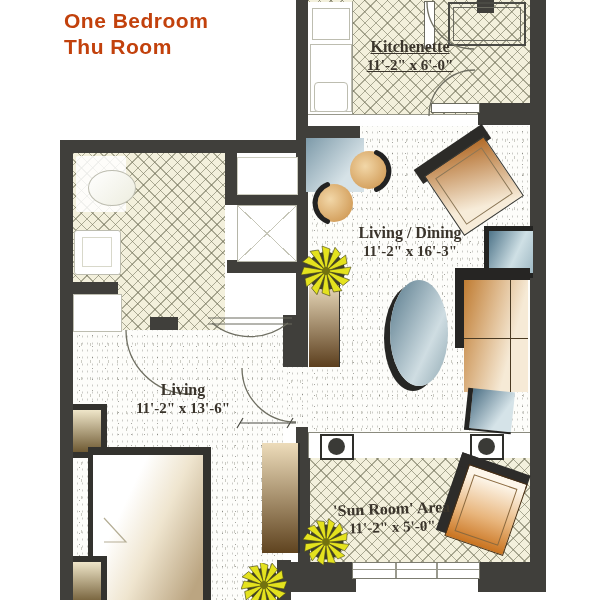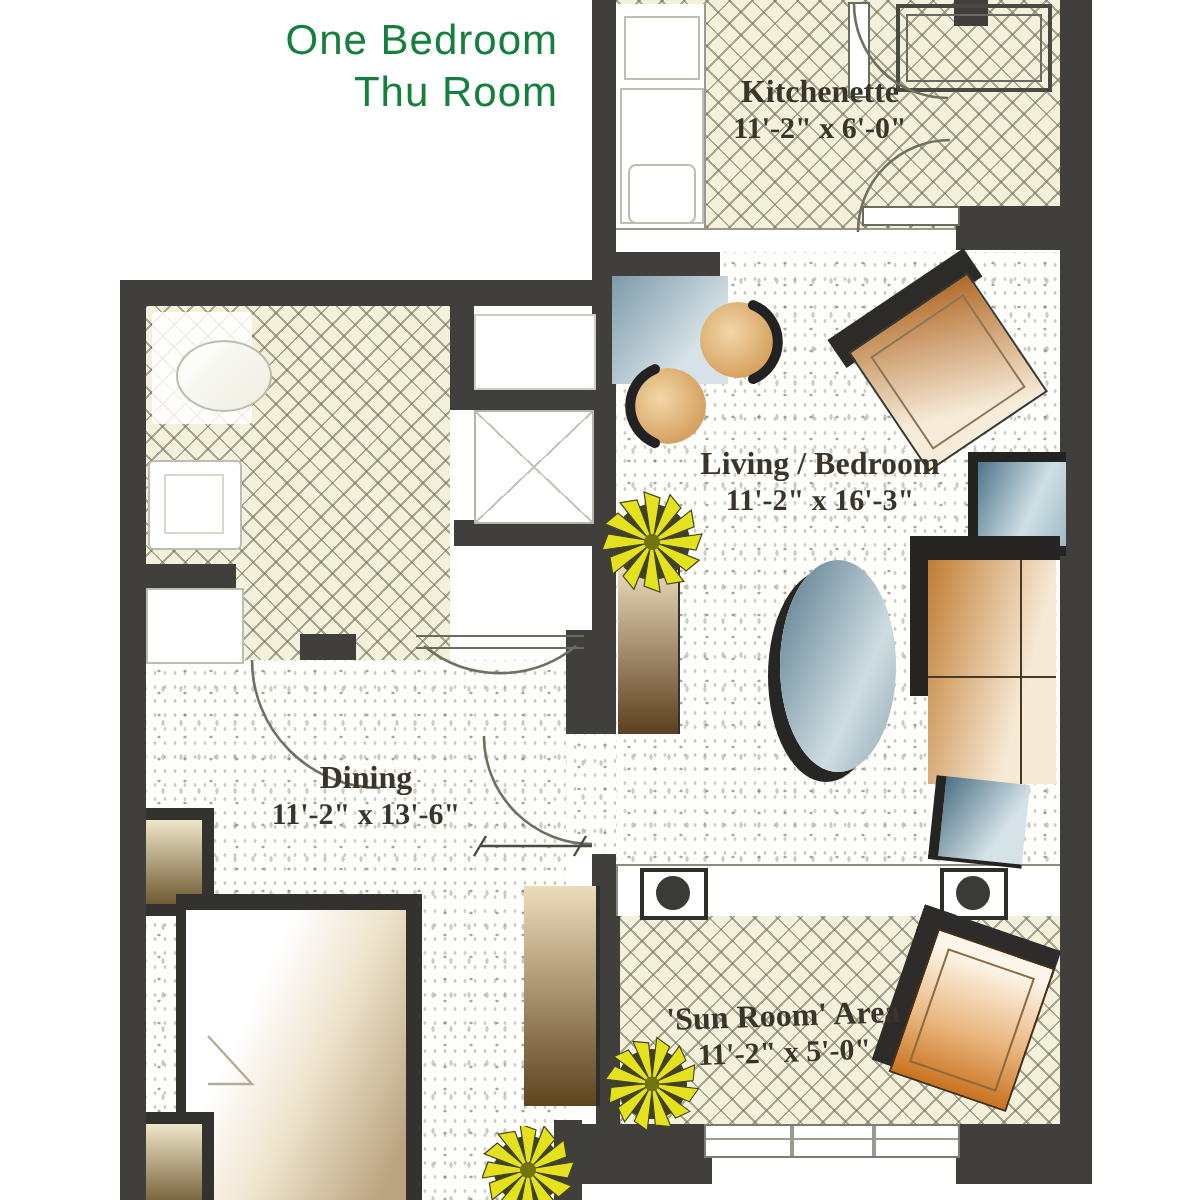--- a/index.html
+++ b/index.html
@@ -20,22 +20,22 @@
       radial-gradient(rgba(90,90,80,.3) .5px, transparent .9px);
     background-size:13px 11px, 9px 17px, 5px 7px;
     background-position:0 0, 4px 6px, 2px 3px;}
   .white-box{position:absolute;background:#ffffff;}
   .fixture{position:absolute;background:#ffffff;border:1px solid #bdbdb0;}
   
   .room-label{position:absolute;text-align:center;color:#3a342b;
     font-family:"Liberation Serif",serif;font-weight:bold;pointer-events:none;}
   .room-label .nm{font-size:16px;line-height:1.15;}
   .room-label .dm{font-size:15px;line-height:1.2;}
-  #title{position:absolute;left:64px;top:8px;width:215px;text-align:right;
-    color:#15803d;font-weight:normal;font-size:21px;line-height:1.22;letter-spacing:.5px;}
+  #title{position:absolute;left:64px;top:8px;width:215px;text-align:left;
+    color:#c2410c;font-weight:bold;font-size:21px;line-height:1.22;letter-spacing:.5px;}
   svg{display:block;}
   .overlay{position:absolute;left:0;top:0;pointer-events:none;}
 </style>
 </head>
 <body>
 
 <div id="stage">
 
   <div class="hatch" style="left:308px;top:0;width:222px;height:114px;"></div>
   <div class="white-box" style="left:308px;top:114px;width:222px;height:12px;border-top:1px solid #98988c;border-bottom:1px solid #98988c;"></div>
@@ -219,30 +219,30 @@
       <path d="M 327.5 221.5 A 20 20 0 0 1 327.5 184.5"></path>
     </g>
     <path d="M 104 518 L 126 542 L 104 542" fill="none" stroke="#b5ae95" stroke-width="1.2"></path>
   </svg>
 
   <div id="title">
     <div>One Bedroom</div>
     <div>Thu Room</div>
   </div>
 
-  <div class="room-label" style="left:330px;top:38px;width:160px;">
+  <div class="room-label" style="left:330px;top:38px;width:160px;text-decoration:underline;">
     <div class="nm">Kitchenette</div>
     <div class="dm">11'-2" x 6'-0"</div>
   </div>
   <div class="room-label" style="left:328px;top:224px;width:164px;">
-    <div class="nm">Living / Bedroom</div>
+    <div class="nm">Living / Dining</div>
     <div class="dm">11'-2" x 16'-3"</div>
   </div>
   <div class="room-label" style="left:103px;top:381px;width:160px;">
-    <div class="nm">Dining</div>
+    <div class="nm">Living</div>
     <div class="dm">11'-2" x 13'-6"</div>
   </div>
   <div class="room-label" style="left:312px;top:500px;width:160px;transform:rotate(-2deg);">
     <div class="nm">'Sun Room' Area</div>
     <div class="dm">11'-2" x 5'-0"</div>
   </div>
 
 </div>
 
 </body></html>

